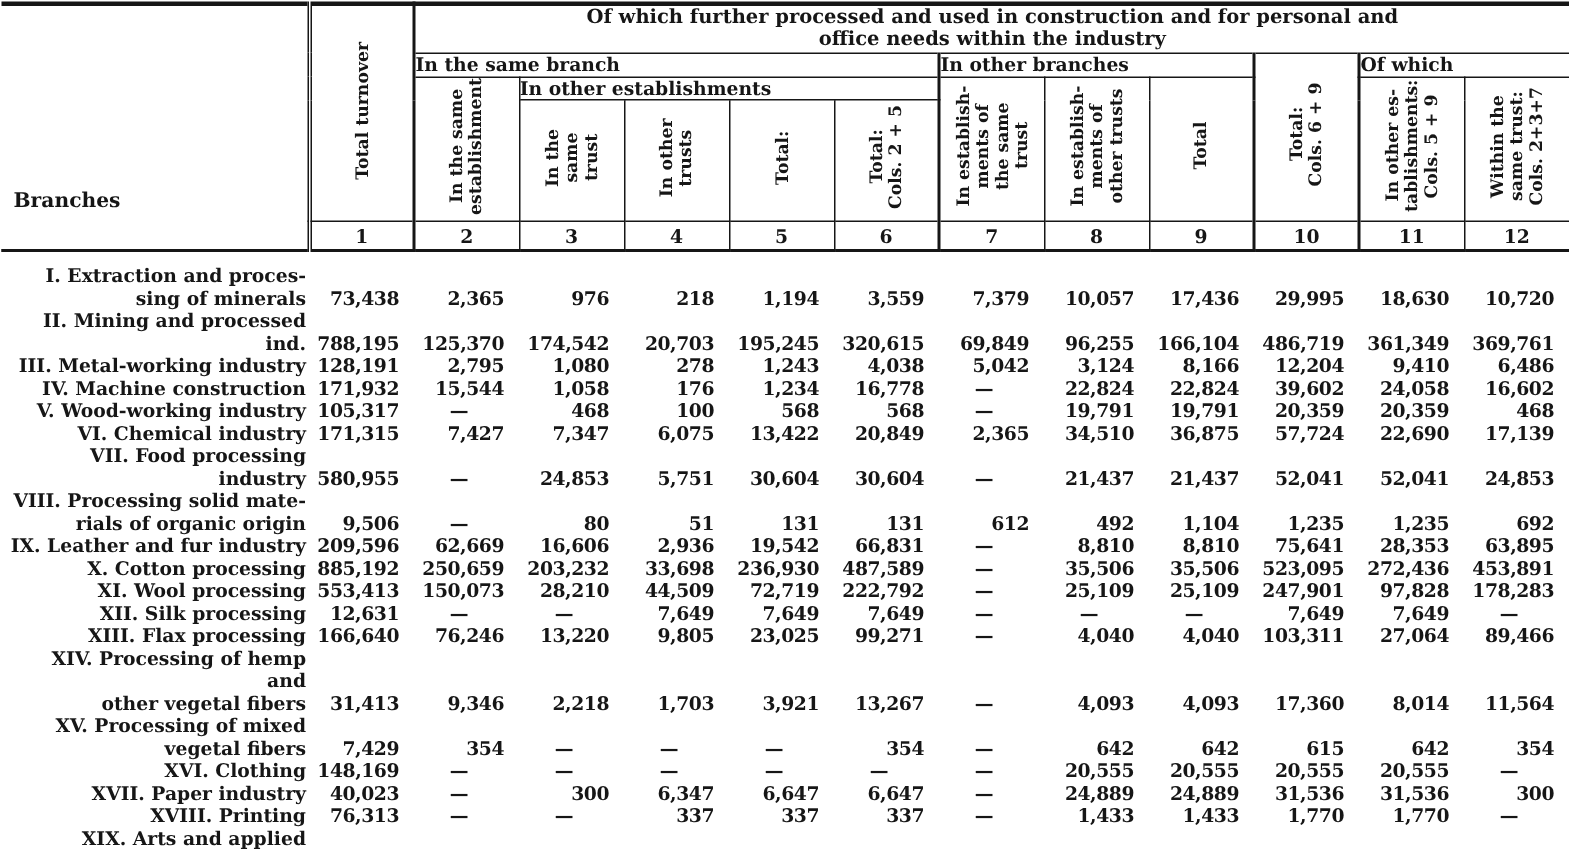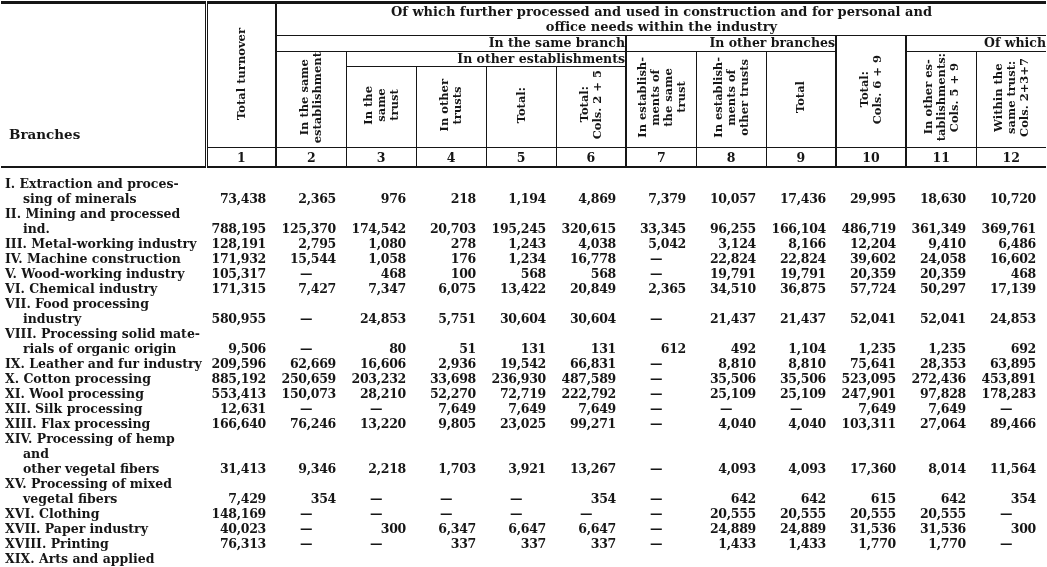--- a/index.html
+++ b/index.html
@@ -25,35 +25,35 @@
 
   .branches {
     border-left:none; border-right:3px double #161616; border-bottom:2px solid #161616;
     vertical-align:bottom; text-align:left;
     padding:0 0 24px 8px; font-size:13.5px;margin-top:28px;
   }
   .main-title {
     font-size:13px; text-align:center; white-space:pre-line;
     line-height:1.18; vertical-align:middle;
   }
-  .ghead { font-size:12.5px; text-align:right; line-height:1; }
+  .ghead { font-size:12.5px; text-align:left; line-height:1; }
   .vcell { vertical-align:middle; text-align:center; }
   .vtext {
     display:inline-block; writing-mode:vertical-rl; transform:rotate(180deg);
     white-space:pre-line; font-size:11.5px; line-height:1.12; letter-spacing:0;
   }
   .cnum { font-size:12.5px; text-align:center; border-bottom:2px solid #161616; }
   .hl { border-left:2px solid #161616; }
   .hr { border-right:2px solid #161616; }
 
   tbody td { border:none; font-size:12.5px; line-height:15px; vertical-align:bottom; padding:0; }
   tbody tr:first-child td { padding-top:8px; }
   tbody .branch {
     white-space:pre-line; padding-left:22px; padding-right:2px;
-    text-indent:-18px; text-align:left;
+    text-indent:-18px; text-align:right;
   }
   tbody .num { text-align:right; padding-right:10px; letter-spacing:-0.3px; white-space:nowrap; }
   tbody .dash { text-align:center; padding-right:10px; }
 </style>
 </head>
 <body>
 
 <div class="page">
   <table>
     <colgroup>
@@ -155,37 +155,37 @@
     </thead>
     <tbody>
         <tr>
           <td class="branch">I. Extraction and proces-
 sing of minerals</td>
           <td class="num">73,438</td>
           <td class="num">2,365</td>
           <td class="num">976</td>
           <td class="num">218</td>
           <td class="num">1,194</td>
-          <td class="num">4,869</td>
+          <td class="num">3,559</td>
           <td class="num">7,379</td>
           <td class="num">10,057</td>
           <td class="num">17,436</td>
           <td class="num">29,995</td>
           <td class="num">18,630</td>
           <td class="num">10,720</td>
         </tr>
         <tr>
           <td class="branch">II. Mining and processed ind.</td>
           <td class="num">788,195</td>
           <td class="num">125,370</td>
           <td class="num">174,542</td>
           <td class="num">20,703</td>
           <td class="num">195,245</td>
           <td class="num">320,615</td>
-          <td class="num">33,345</td>
+          <td class="num">69,849</td>
           <td class="num">96,255</td>
           <td class="num">166,104</td>
           <td class="num">486,719</td>
           <td class="num">361,349</td>
           <td class="num">369,761</td>
         </tr>
         <tr>
           <td class="branch">III. Metal-working industry</td>
           <td class="num">128,191</td>
           <td class="num">2,795</td>
@@ -235,21 +235,21 @@
           <td class="num">171,315</td>
           <td class="num">7,427</td>
           <td class="num">7,347</td>
           <td class="num">6,075</td>
           <td class="num">13,422</td>
           <td class="num">20,849</td>
           <td class="num">2,365</td>
           <td class="num">34,510</td>
           <td class="num">36,875</td>
           <td class="num">57,724</td>
-          <td class="num">50,297</td>
+          <td class="num">22,690</td>
           <td class="num">17,139</td>
         </tr>
         <tr>
           <td class="branch">VII. Food processing industry</td>
           <td class="num">580,955</td>
           <td class="num dash">—</td>
           <td class="num">24,853</td>
           <td class="num">5,751</td>
           <td class="num">30,604</td>
           <td class="num">30,604</td>
@@ -304,21 +304,21 @@
           <td class="num">35,506</td>
           <td class="num">523,095</td>
           <td class="num">272,436</td>
           <td class="num">453,891</td>
         </tr>
         <tr>
           <td class="branch">XI. Wool processing</td>
           <td class="num">553,413</td>
           <td class="num">150,073</td>
           <td class="num">28,210</td>
-          <td class="num">52,270</td>
+          <td class="num">44,509</td>
           <td class="num">72,719</td>
           <td class="num">222,792</td>
           <td class="num dash">—</td>
           <td class="num">25,109</td>
           <td class="num">25,109</td>
           <td class="num">247,901</td>
           <td class="num">97,828</td>
           <td class="num">178,283</td>
         </tr>
         <tr>

